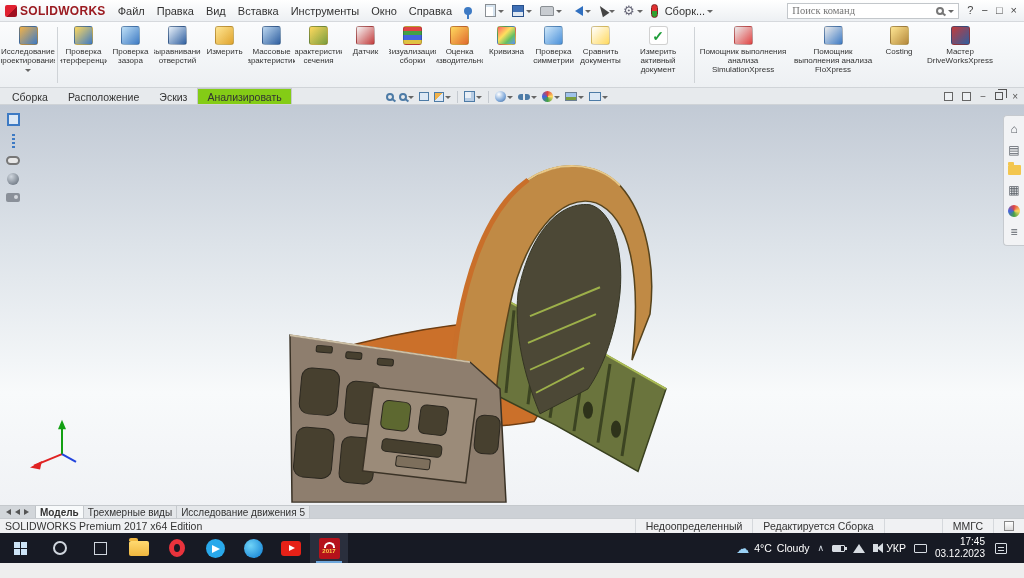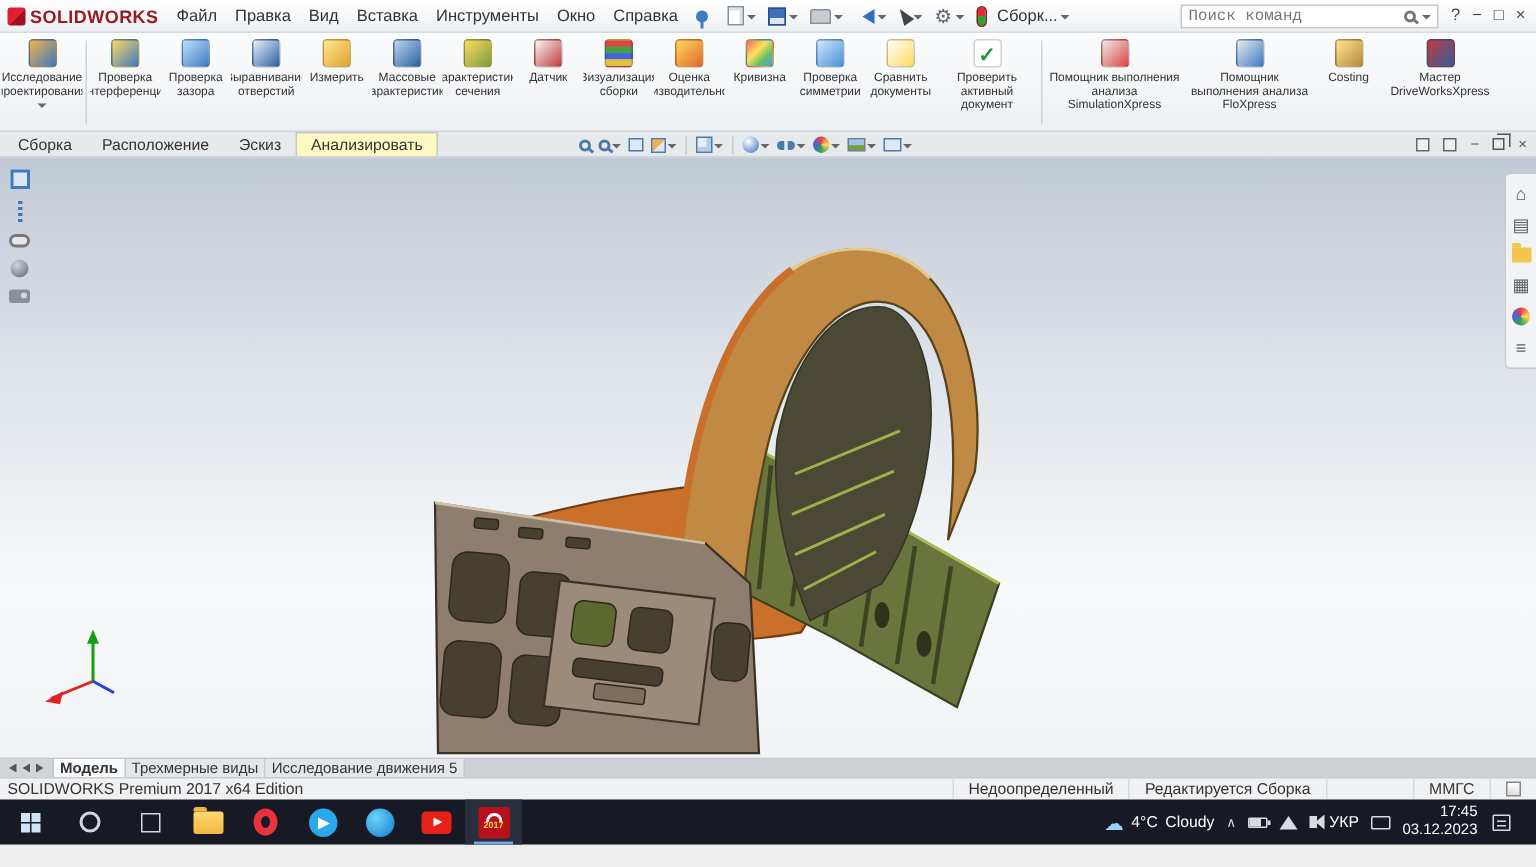--- a/index.html
+++ b/index.html
@@ -20,21 +20,21 @@
 .car{width:0;height:0;border:3px solid transparent;border-top-color:#666;margin-top:4px}
 .ic-new{width:11px;height:13px;background:#fff;border:1px solid #8a8f94;box-shadow:inset -2px 2px 0 #d6e4f0}
 .ic-save{width:12px;height:12px;background:#3f6fb5;border:1px solid #28518c;box-shadow:inset 0 -4px 0 #dfe8f2}
 .ic-print{width:14px;height:10px;background:#c8ccd1;border:1px solid #8a8f94;border-radius:2px 2px 0 0}
 .ic-undo{width:0;height:0;border:5px solid transparent;border-right:8px solid #2f6fc0}
 .ic-select{width:0;height:0;border-left:4px solid transparent;border-right:4px solid transparent;border-bottom:11px solid #444;transform:rotate(-35deg)}
 .ic-rebuild{width:7px;height:14px;border-radius:4px;background:linear-gradient(#e03030 50%,#30a030 50%);border:1px solid #802020}
 .ic-gear{font-size:13px;color:#667;line-height:1}
 .doc-title{display:flex;align-items:center;gap:2px;padding:0 4px;color:#333}
 .search{margin-left:auto;display:flex;align-items:center;width:172px;height:16px;border:1px solid #c3c7cb;background:#fff;padding:0 4px;gap:4px}
-.search input{border:none;outline:none;flex:1;font-size:10.5px;color:#555;font-family:Liberation Mono, monospace;background:transparent}
+.search input{border:none;outline:none;flex:1;font-size:10.5px;color:#555;font-family:Liberation Serif, serif;background:transparent}
 .mag{width:8px;height:8px;border:2px solid #777;border-radius:50%;position:relative;flex-shrink:0}
 .mag::after{content:"";position:absolute;width:5px;height:2px;background:#777;right:-4px;bottom:-2px;transform:rotate(40deg)}
 .tb-right{display:flex;align-items:center;gap:8px;margin-left:8px;padding-right:4px;color:#444}
 .tb-right .wbtn{font-size:11px;line-height:1;cursor:default}
 
 
 .ribbon{height:66px;display:flex;align-items:stretch;background:linear-gradient(#fbfcfd,#edf0f3);border-bottom:1px solid #d0d4d8;padding:1px 1px 0;flex-shrink:0}
 .rbtn{display:flex;flex-direction:column;align-items:center;width:47px;padding:3px 1px 0;text-align:center;font-size:8px;line-height:1.15;color:#333;overflow:hidden}
 .rbtn.w54{width:54px}.rbtn.w68{width:68px}.rbtn.w92{width:92px}.rbtn.w88{width:88px}.rbtn.w78{width:78px}.rbtn.w44{width:44px}
 .ric{width:19px;height:19px;border-radius:3px;margin-bottom:2px;border:1px solid rgba(0,0,0,.18);flex-shrink:0;display:flex;align-items:center;justify-content:center}
@@ -55,21 +55,21 @@
 .i13{background:#fff}
 .i13 .chk{color:#1f9d3a;font-weight:bold;font-size:14px;line-height:1}
 .i14{background:linear-gradient(135deg,#ececec,#e04343)}
 .i15{background:linear-gradient(135deg,#ececec,#3d7ac4)}
 .i16{background:linear-gradient(135deg,#c23b3b,#2f5fa0)}
 .i17{background:linear-gradient(135deg,#ffe693,#b5893c)}
 
 
 .cmdrow{height:17px;display:flex;align-items:flex-end;background:#e7eaed;border-bottom:1px solid #cfd3d7;position:relative;flex-shrink:0;padding-left:2px}
 .ctab{padding:2px 9px 1px;font-size:10.5px;color:#333;border:1px solid transparent;border-bottom:none}
-.ctab.active{background:#fef9c3;border-color:#c5c9cd}
+.ctab.active{background:#84cc16;border-color:#c5c9cd}
 .hud{position:absolute;left:385px;top:1px;display:flex;align-items:center;gap:3px;height:15px}
 .hbtn{display:flex;align-items:center;gap:1px;padding:0 1px}
 .hsep{width:1px;height:12px;background:#c5cad0;margin:0 2px}
 .hmag{width:8px;height:8px;border:2px solid #4d7ba6;border-radius:50%;position:relative}
 .hmag::after{content:"";position:absolute;width:5px;height:2px;background:#4d7ba6;right:-4px;bottom:-2px;transform:rotate(40deg)}
 .hprev{width:10px;height:9px;border:1px solid #4d7ba6;background:#dce8f5}
 .hsect{width:10px;height:10px;background:linear-gradient(135deg,#f2b249 50%,#dce8f5 50%);border:1px solid #4d7ba6}
 .hcube{width:11px;height:11px;background:#e8eef5;border:1px solid #4d7ba6;box-shadow:inset -3px -3px 0 #b8cde4}
 .hsphere{width:11px;height:11px;border-radius:50%;background:radial-gradient(circle at 35% 30%,#fff,#7fa8d9 60%,#41658f)}
 .hglass{width:12px;height:6px;border-left:5px solid #4d7ba6;border-right:5px solid #4d7ba6;border-radius:3px}
@@ -265,21 +265,21 @@
         <span>Проверка симметрии</span>
       </div>
     <div class="rbtn">
         <span class="ric i12"></span>
         <span>Сравнить документы</span>
       </div>
     <div class="rbtn w68">
         <span class="ric i13">
           <span class="chk">✓</span>
         </span>
-        <span>Проверить активный документ</span>
+        <span>Измерить активный документ</span>
       </div>
     <div class="rsep"></div>
     <div class="rbtn w92">
         <span class="ric i14"></span>
         <span>Помощник выполнения анализа SimulationXpress</span>
       </div>
     <div class="rbtn w88">
         <span class="ric i15"></span>
         <span>Помощник выполнения анализа FloXpress</span>
       </div>

